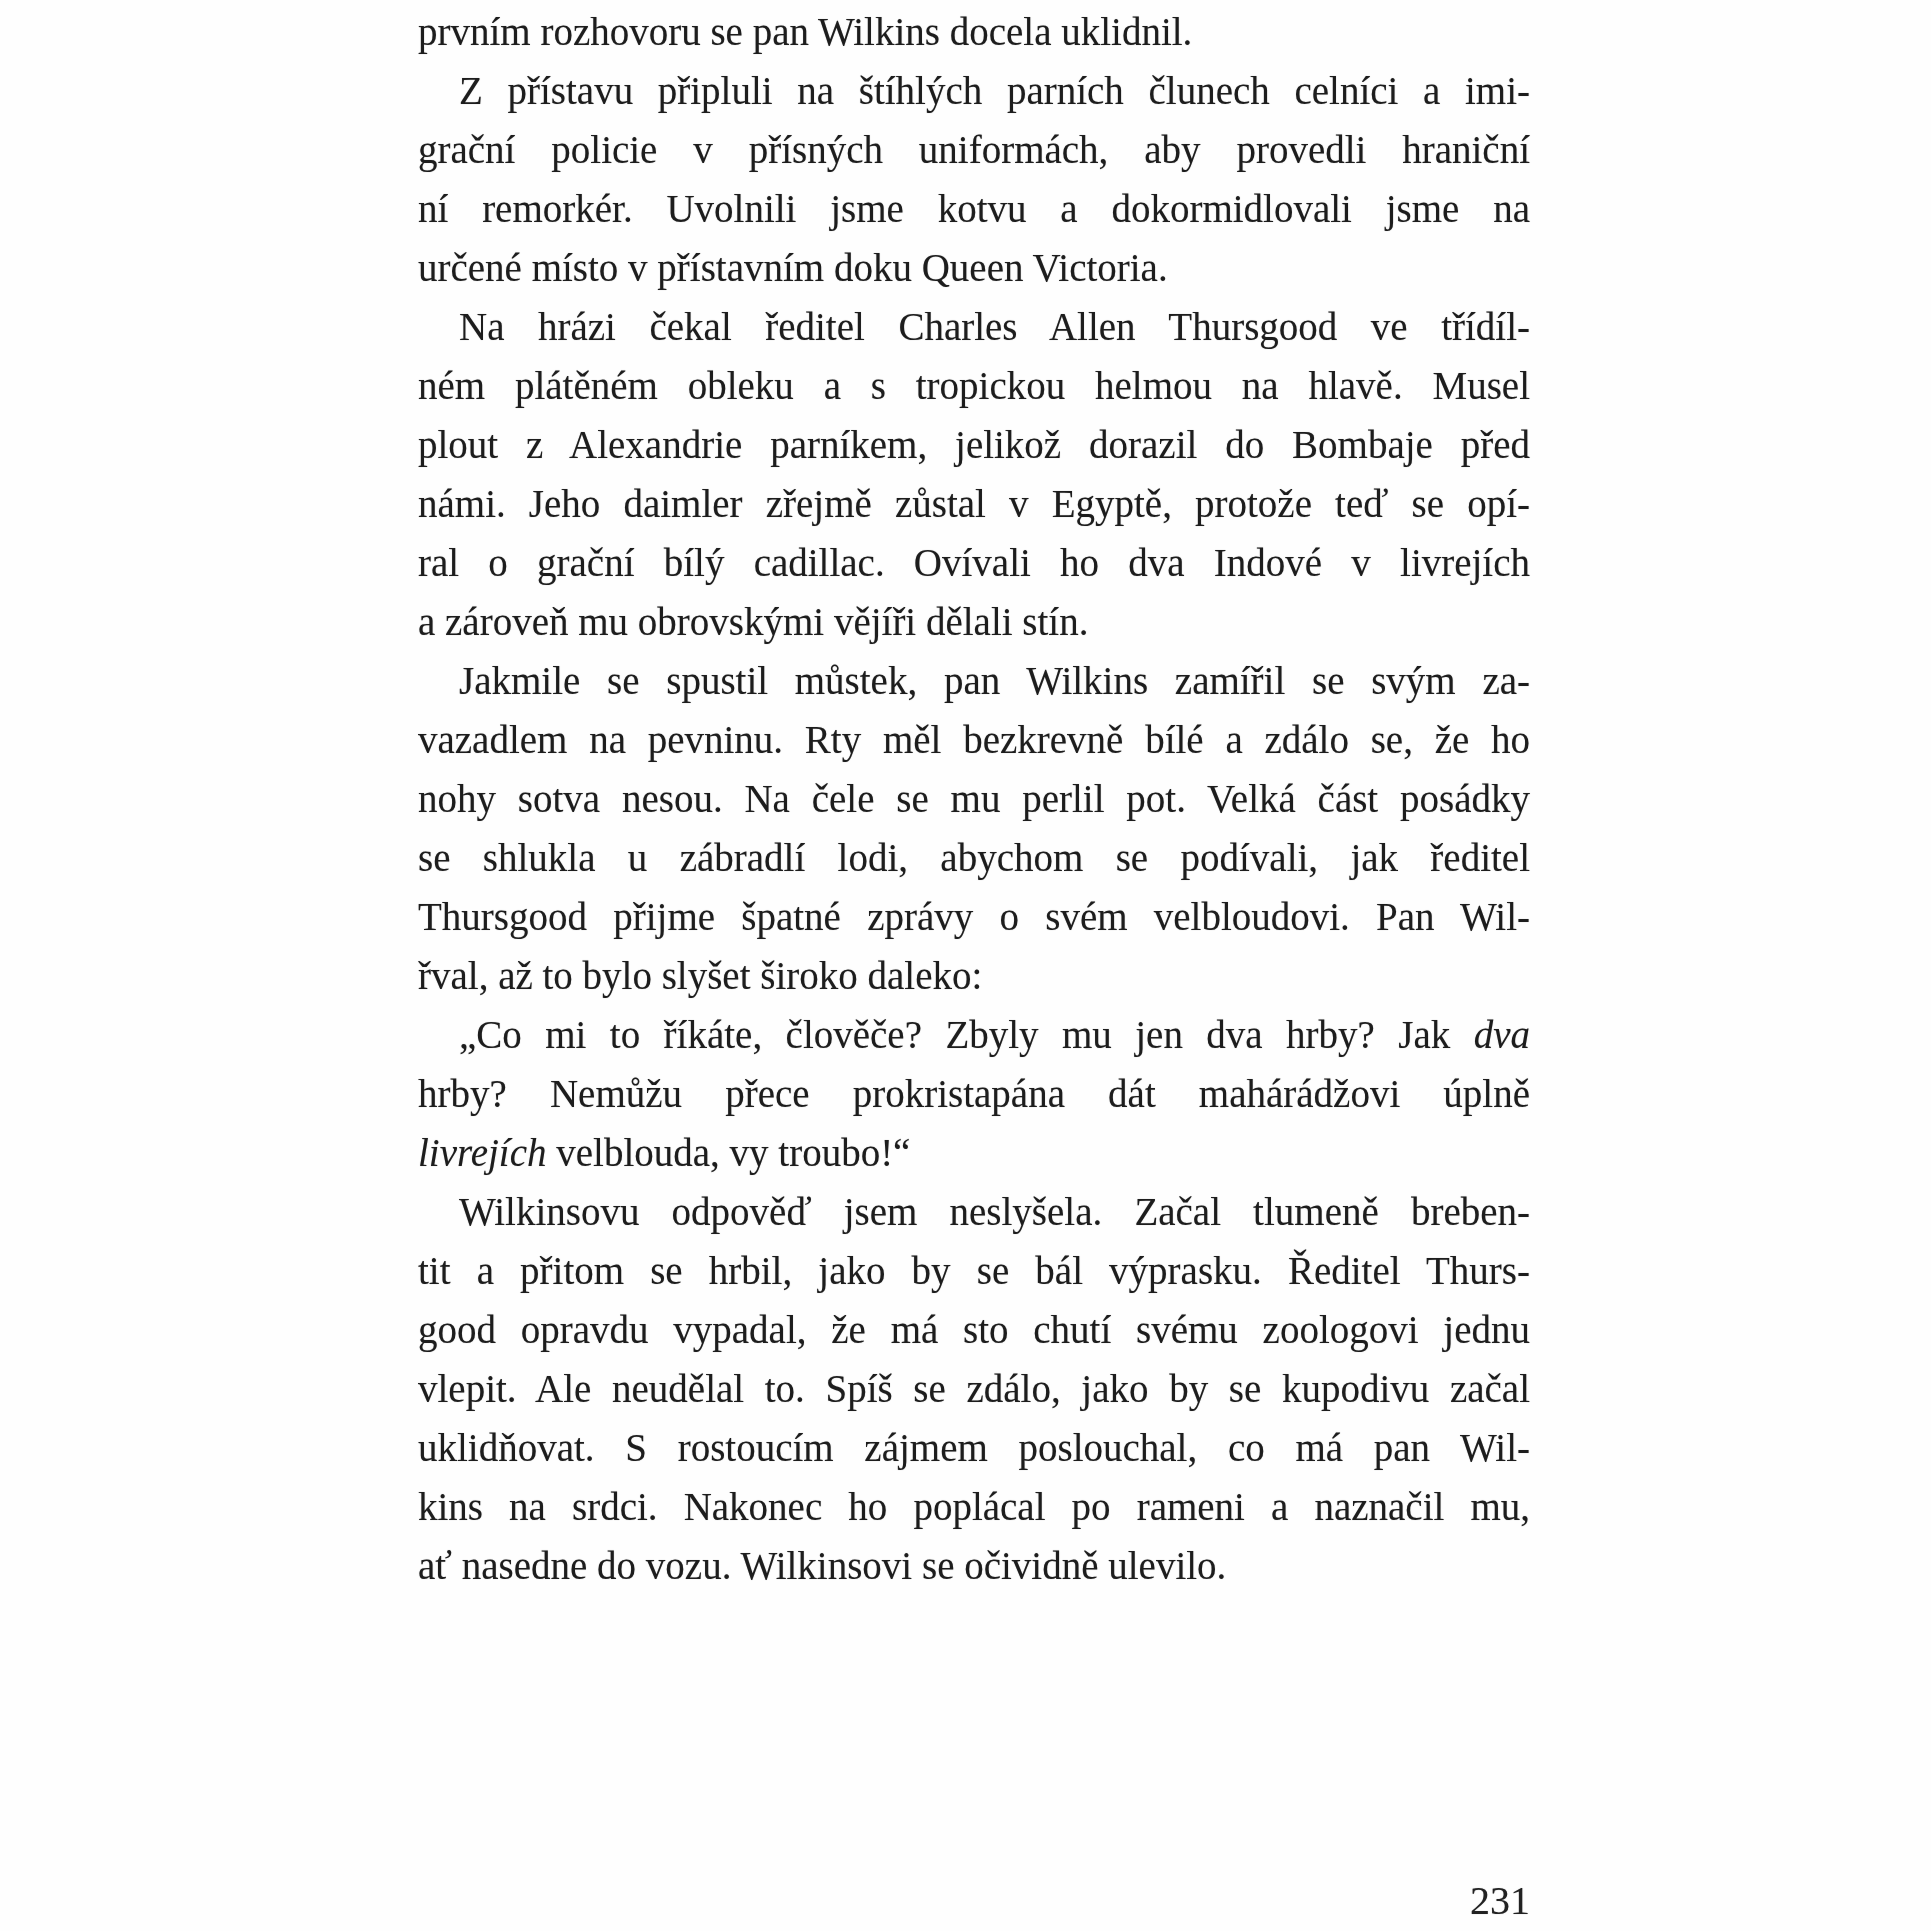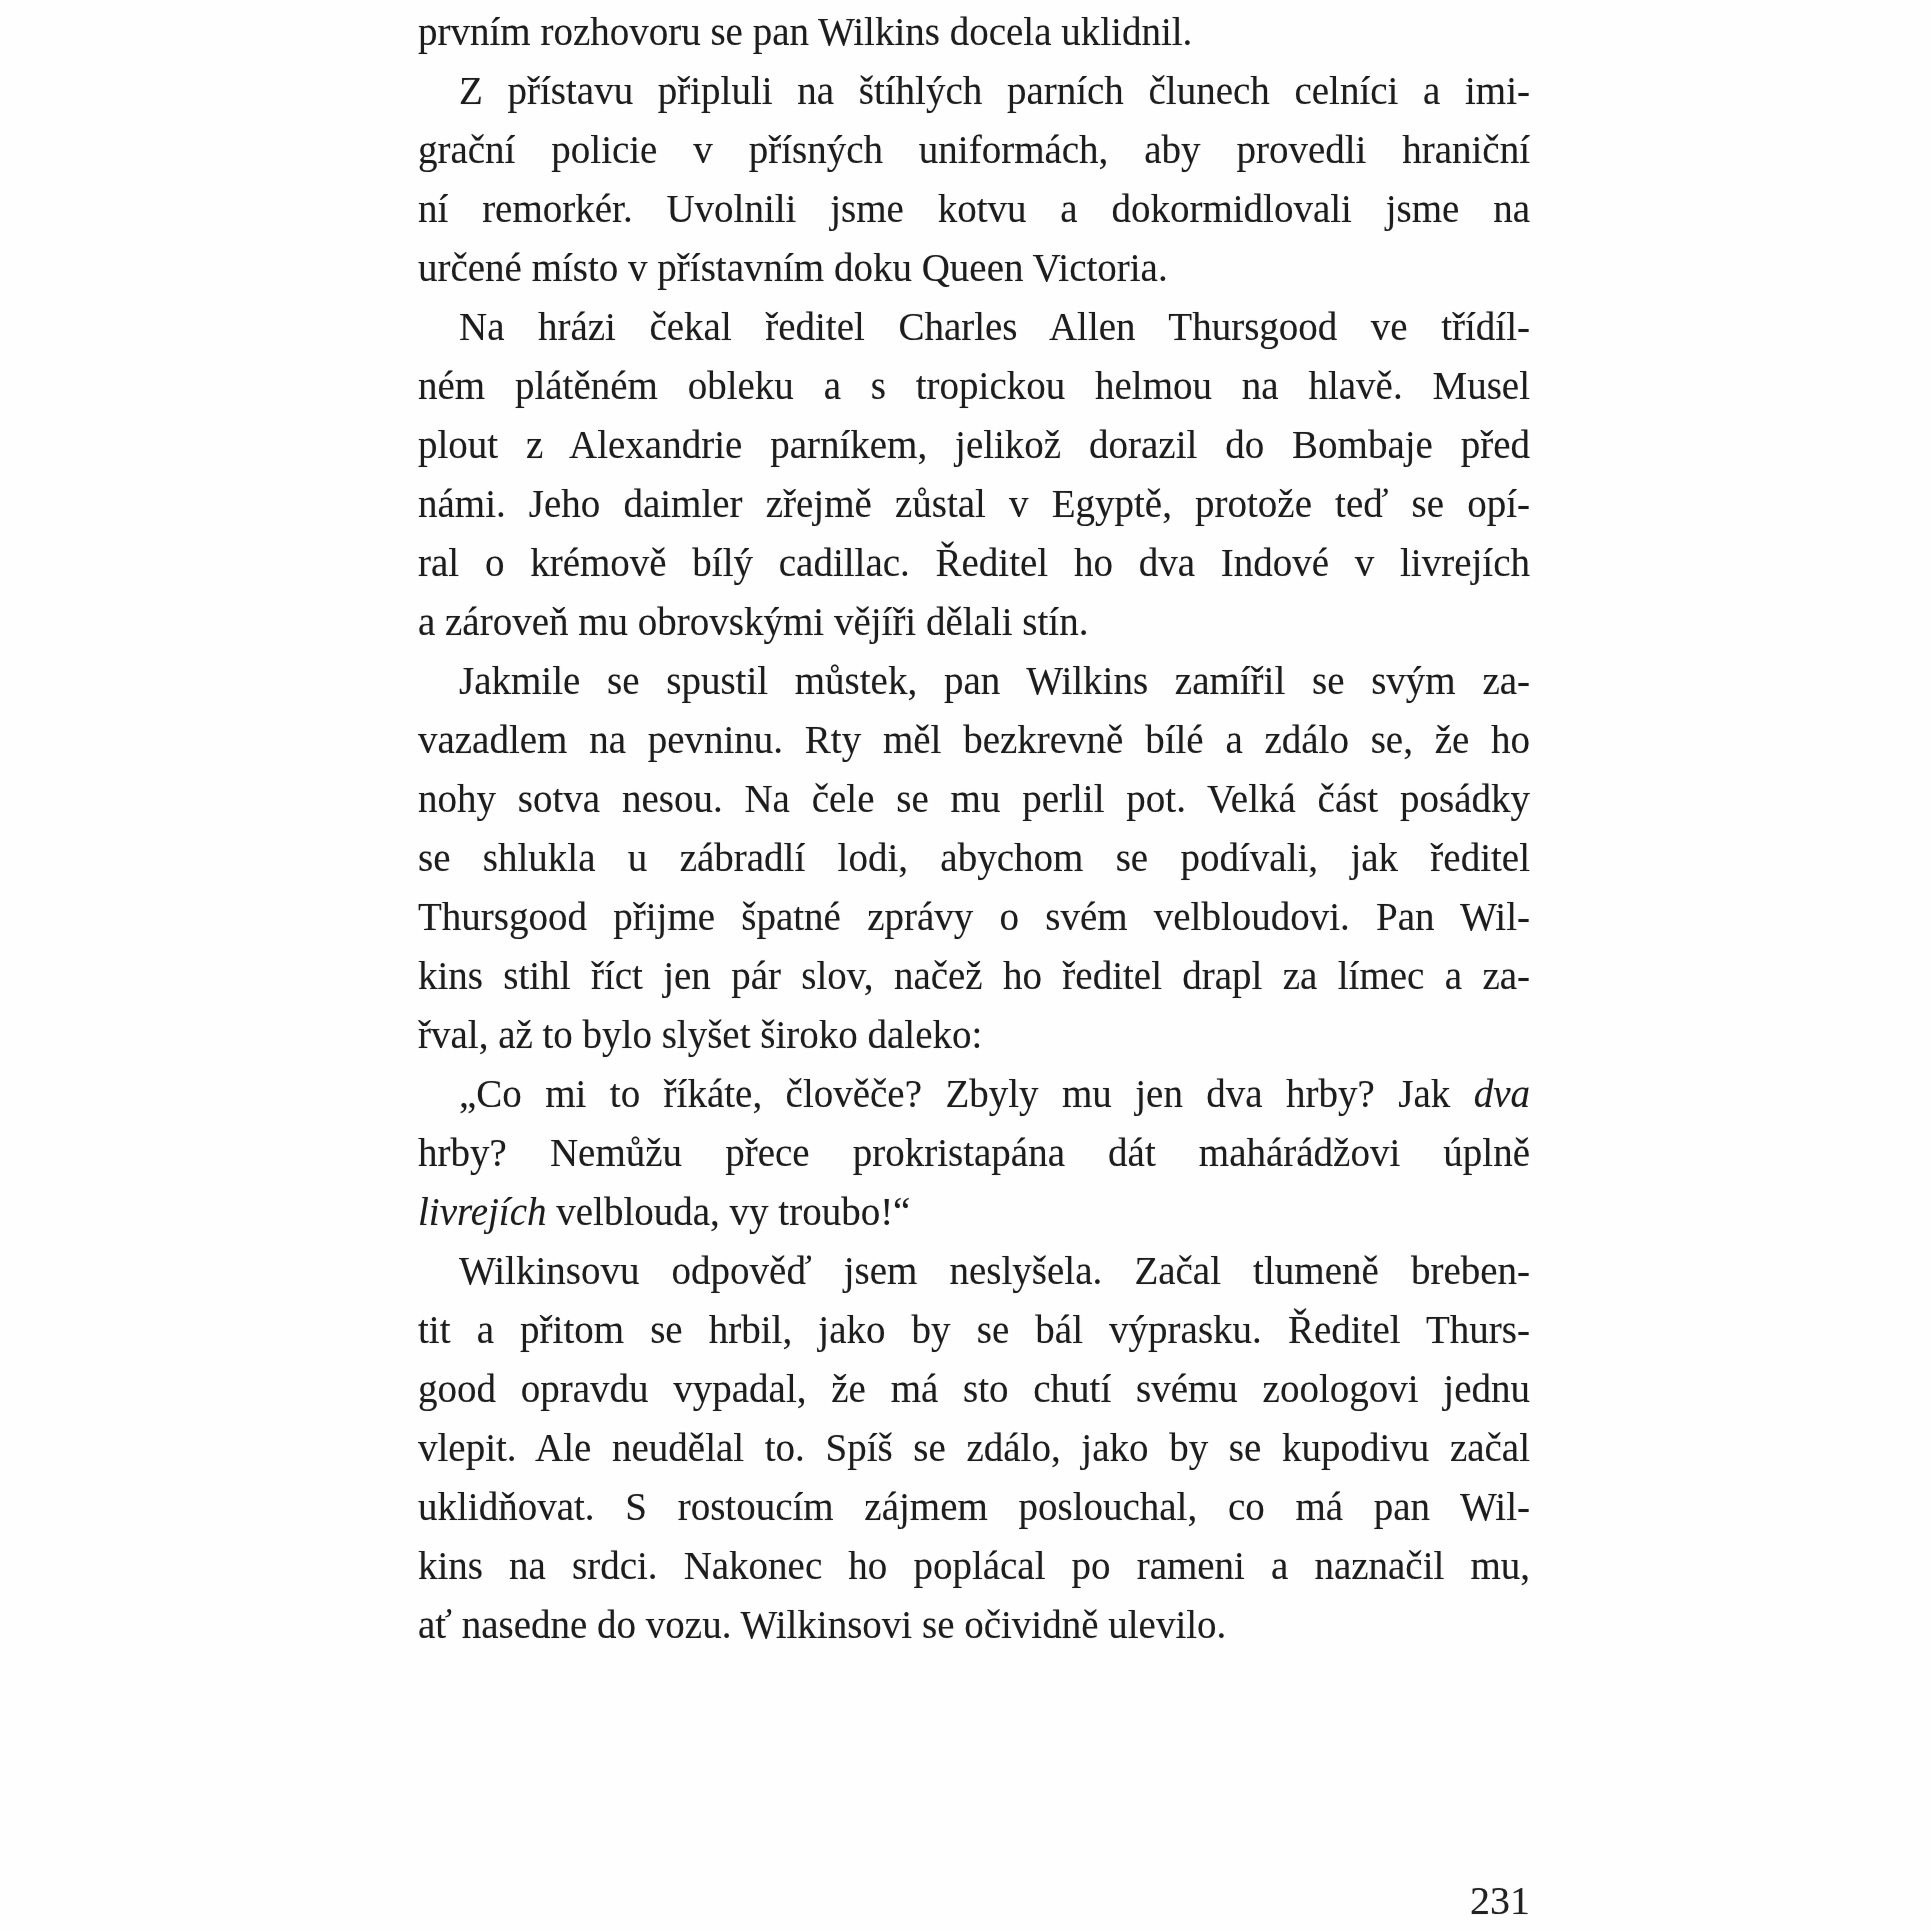--- a/index.html
+++ b/index.html
@@ -56,28 +56,27 @@
 <div class="text-block">
     <div class="line end"><span class="seg">prvním rozhovoru se pan Wilkins docela uklidnil.</span></div>
     <div class="line indent"><span class="seg">Z přístavu připluli na štíhlých parních člunech celníci a imi-</span></div>
     <div class="line"><span class="seg">grační policie v přísných uniformách, aby provedli hraniční</span></div>
     <div class="line"><span class="seg">ní remorkér. Uvolnili jsme kotvu a dokormidlovali jsme na</span></div>
     <div class="line end"><span class="seg">určené místo v přístavním doku Queen Victoria.</span></div>
     <div class="line indent"><span class="seg">Na hrázi čekal ředitel Charles Allen Thursgood ve třídíl-</span></div>
     <div class="line"><span class="seg">ném plátěném obleku a s tropickou helmou na hlavě. Musel</span></div>
     <div class="line"><span class="seg">plout z Alexandrie parníkem, jelikož dorazil do Bombaje před</span></div>
     <div class="line"><span class="seg">námi. Jeho daimler zřejmě zůstal v Egyptě, protože teď se opí-</span></div>
-    <div class="line"><span class="seg">ral o krémově bílý cadillac. Ředitel ho dva Indové v livrejích</span></div>
+    <div class="line"><span class="seg">ral o grační bílý cadillac. Ovívali ho dva Indové v livrejích</span></div>
     <div class="line end"><span class="seg">a zároveň mu obrovskými vějíři dělali stín.</span></div>
     <div class="line indent"><span class="seg">Jakmile se spustil můstek, pan Wilkins zamířil se svým za-</span></div>
     <div class="line"><span class="seg">vazadlem na pevninu. Rty měl bezkrevně bílé a zdálo se, že ho</span></div>
     <div class="line"><span class="seg">nohy sotva nesou. Na čele se mu perlil pot. Velká část posádky</span></div>
     <div class="line"><span class="seg">se shlukla u zábradlí lodi, abychom se podívali, jak ředitel</span></div>
     <div class="line"><span class="seg">Thursgood přijme špatné zprávy o svém velbloudovi. Pan Wil-</span></div>
-    <div class="line"><span class="seg">kins stihl říct jen pár slov, načež ho ředitel drapl za límec a za-</span></div>
     <div class="line end"><span class="seg">řval, až to bylo slyšet široko daleko:</span></div>
     <div class="line indent"><span class="seg">„Co mi to říkáte, člověče? Zbyly mu jen dva hrby? Jak </span><span class="seg italic">dva</span></div>
     <div class="line"><span class="seg">hrby? Nemůžu přece prokristapána dát mahárádžovi úplně</span></div>
     <div class="line end"><span class="seg italic">livrejích</span><span class="seg"> velblouda, vy troubo!“</span></div>
     <div class="line indent"><span class="seg">Wilkinsovu odpověď jsem neslyšela. Začal tlumeně breben-</span></div>
     <div class="line"><span class="seg">tit a přitom se hrbil, jako by se bál výprasku. Ředitel Thurs-</span></div>
     <div class="line"><span class="seg">good opravdu vypadal, že má sto chutí svému zoologovi jednu</span></div>
     <div class="line"><span class="seg">vlepit. Ale neudělal to. Spíš se zdálo, jako by se kupodivu začal</span></div>
     <div class="line"><span class="seg">uklidňovat. S rostoucím zájmem poslouchal, co má pan Wil-</span></div>
     <div class="line"><span class="seg">kins na srdci. Nakonec ho poplácal po rameni a naznačil mu,</span></div>

